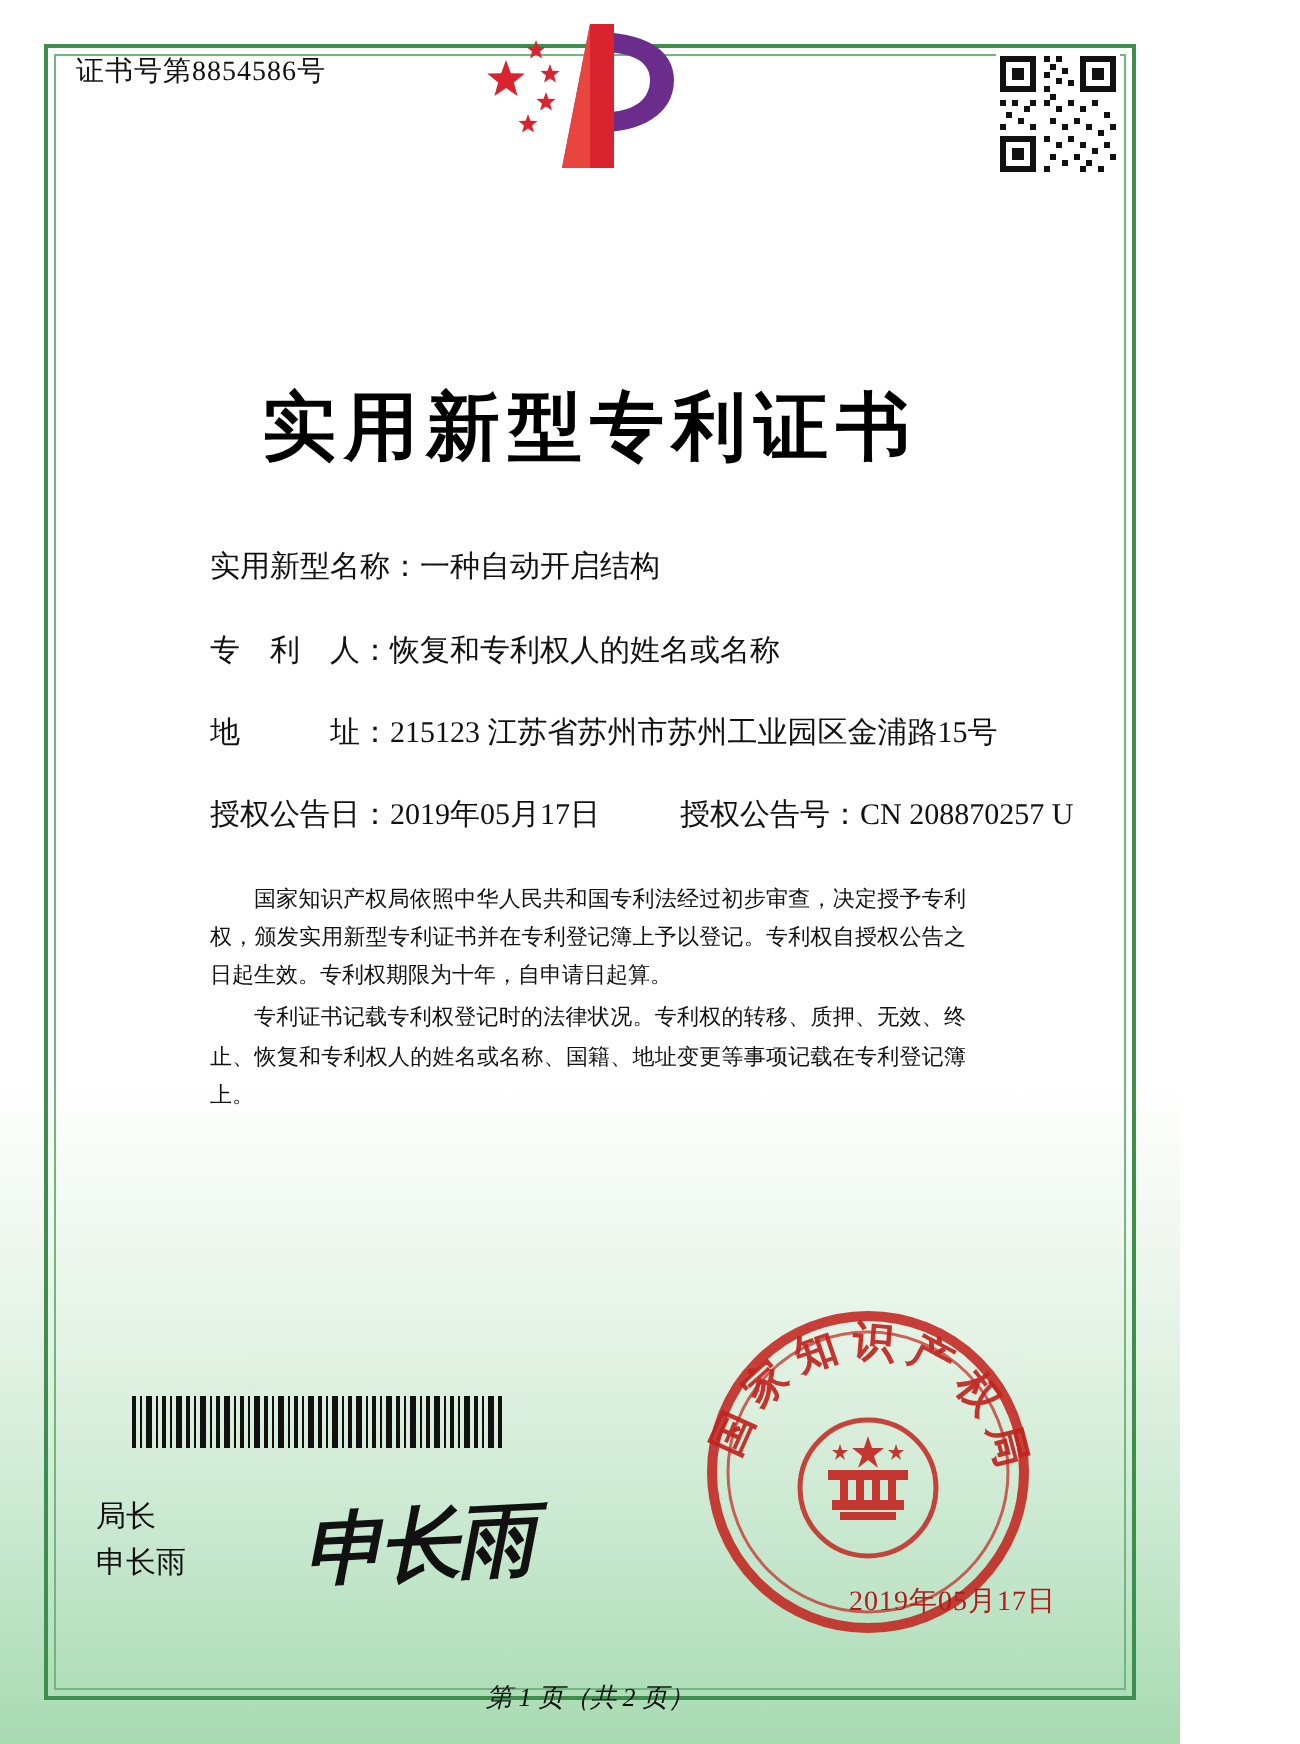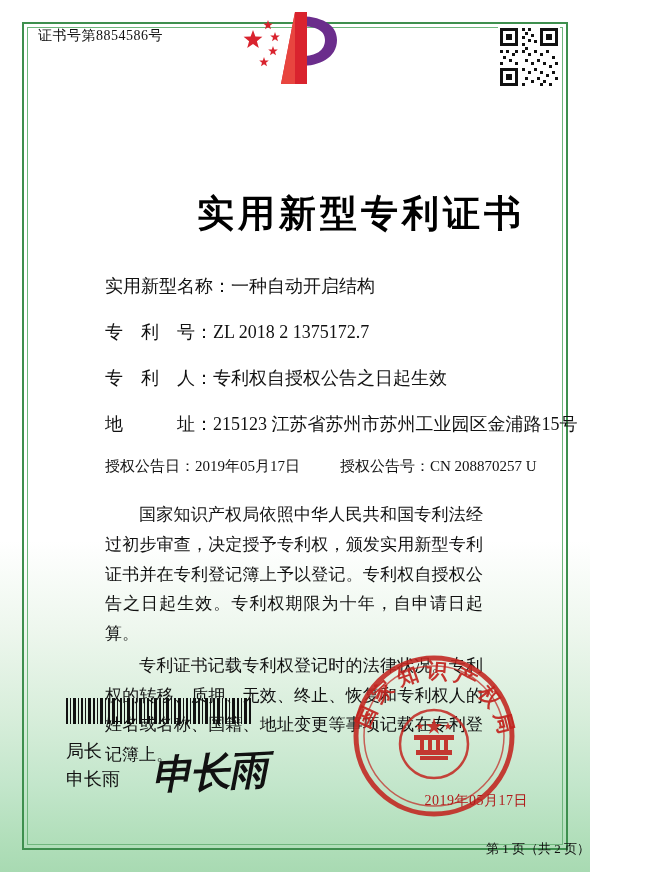--- a/index.html
+++ b/index.html
@@ -75,37 +75,37 @@
   .qr {
     position: absolute;
     right: 30px;
     top: 26px;
     width: 62px;
     height: 62px;
   }
 
   
   .title {
-    text-align: right;
+    text-align: center;
     font-size: 37px;
     letter-spacing: 4px;
     font-weight: bold;
     margin-top: 26px;
     font-family: "DejaVu Serif", "Liberation Serif", serif;
     color: #000;
   }
 
   
   .fields {
     margin-top: 34px;
     padding-left: 40px;
     padding-right: 30px;
   }
   .field {
-    font-size: 18px;
+    font-size: 15px;
     line-height: 1.5;
     margin-bottom: 19px;
     color: #111;
     white-space: nowrap;
   }
   .field .lab {
     display: inline-block;
     min-width: 90px;
   }
   .field .val {
@@ -126,43 +126,43 @@
     margin-left: 40px;
   }
 
   
   .paras {
     margin-top: 24px;
     padding-left: 40px;
     padding-right: 42px;
   }
   .para {
-    font-size: 17px;
+    font-size: 11px;
     line-height: 1.75;
     text-indent: 2em;
     text-align: justify;
     color: #111;
     margin: 0 0 2px 0;
   }
 
   
   .barcode {
     position: absolute;
     left: 66px;
     bottom: 148px;
     width: 186px;
     height: 26px;
   }
 
   
   .sig-block {
     position: absolute;
-    left: 66px;
+    left: 48px;
     bottom: 78px;
-    font-size: 18px;
+    font-size: 15px;
     line-height: 1.55;
     color: #111;
   }
   .sig-script {
     position: absolute;
     left: 152px;
     bottom: 72px;
     font-size: 40px;
     font-family: "DejaVu Serif", serif;
     font-style: italic;
@@ -189,23 +189,24 @@
     color: #b01a1a;
     letter-spacing: 0.5px;
     white-space: nowrap;
   }
 
   .page-no {
     position: absolute;
     left: 0;
     right: 0;
     bottom: 14px;
-    text-align: right;
+    text-align: center;
     font-size: 13px;
     color: #111;
+    font-style: italic;
   }
 </style>
 </head>
 <body>
 
 <div class="certificate">
   <div class="border-outer"></div>
   <div class="border-inner"></div>
 
   <div class="cert-no">证书号第8854586号</div>
@@ -292,24 +293,21 @@
 
     <div class="top-row"></div>
 
     <div class="title">实用新型专利证书</div>
 
     <div class="fields">
       <div class="field">
         <span class="lab">实用新型名称：</span><span class="val">一种自动开启结构</span>
       </div>
       <div class="field">
-        <span class="lab">专　利　号：</span><span class="val">ZL 2018 2 1375172.7</span>
-      </div>
-      <div class="field">
-        <span class="lab">专　利　人：</span><span class="val">专利权自授权公告之日起生效</span>
+        <span class="lab">专　利　人：</span><span class="val">恢复和专利权人的姓名或名称</span>
       </div>
       <div class="field">
         <span class="lab">地　　　址：</span><span class="val">215123 江苏省苏州市苏州工业园区金浦路15号</span>
       </div>
       <div class="field-row">
         <div class="left">
           <span>授权公告日：</span><span>2019年05月17日</span>
         </div>
         <div class="right">
           <span>授权公告号：</span><span>CN 208870257 U</span>

